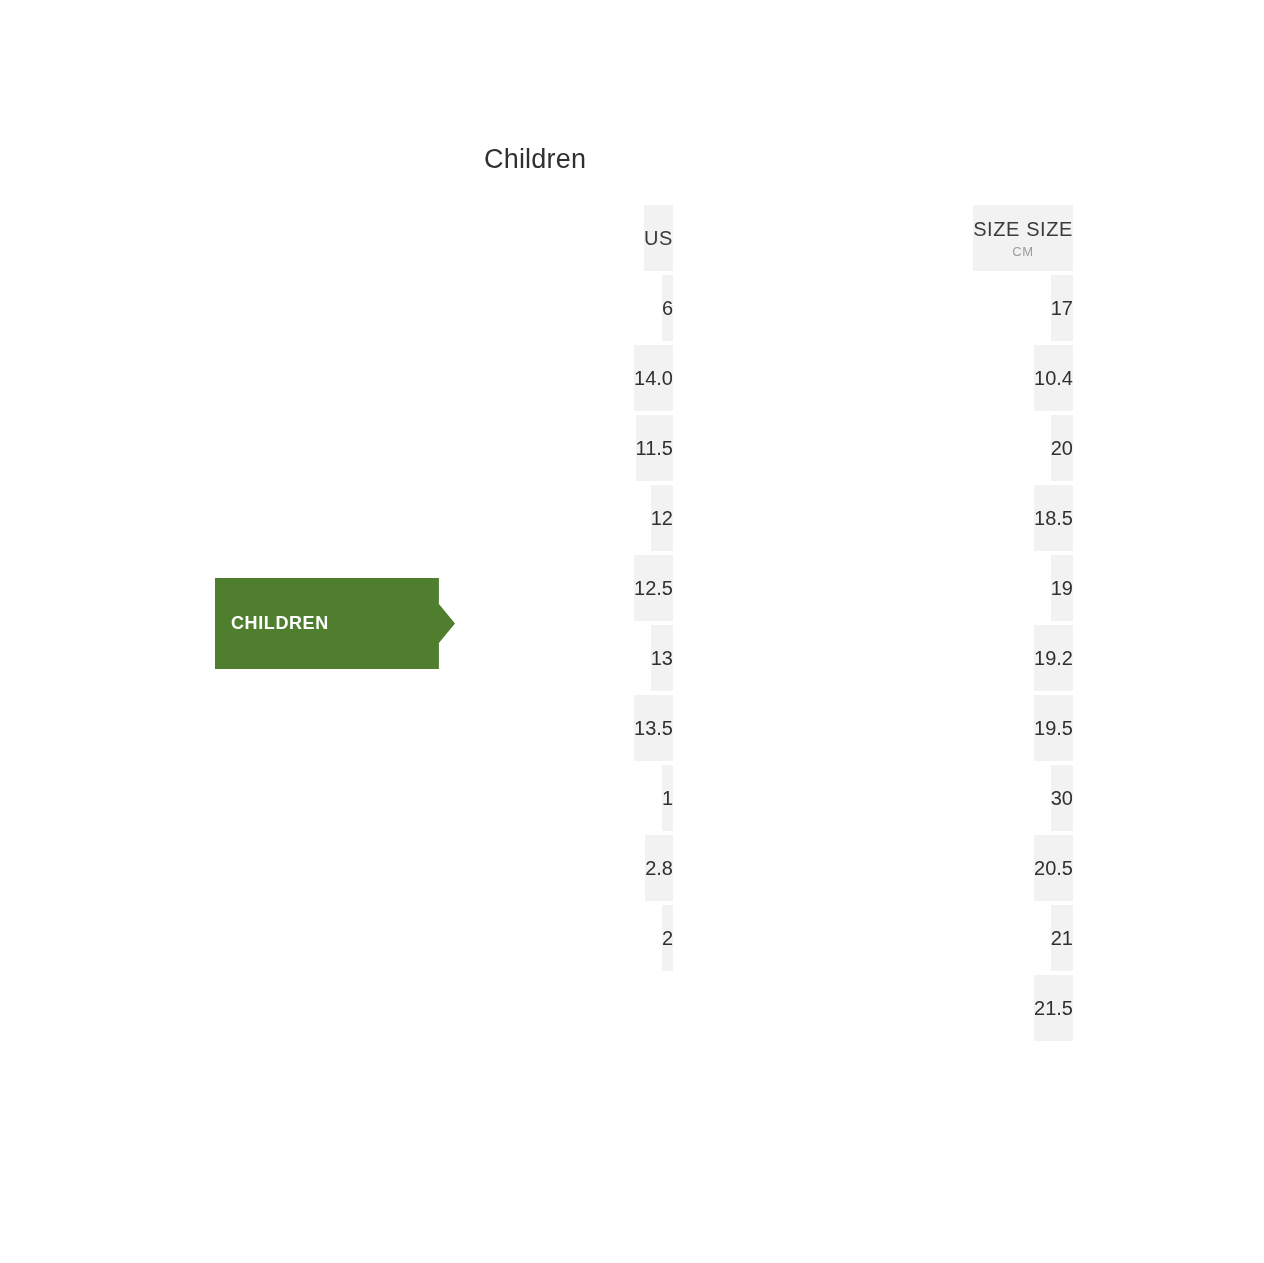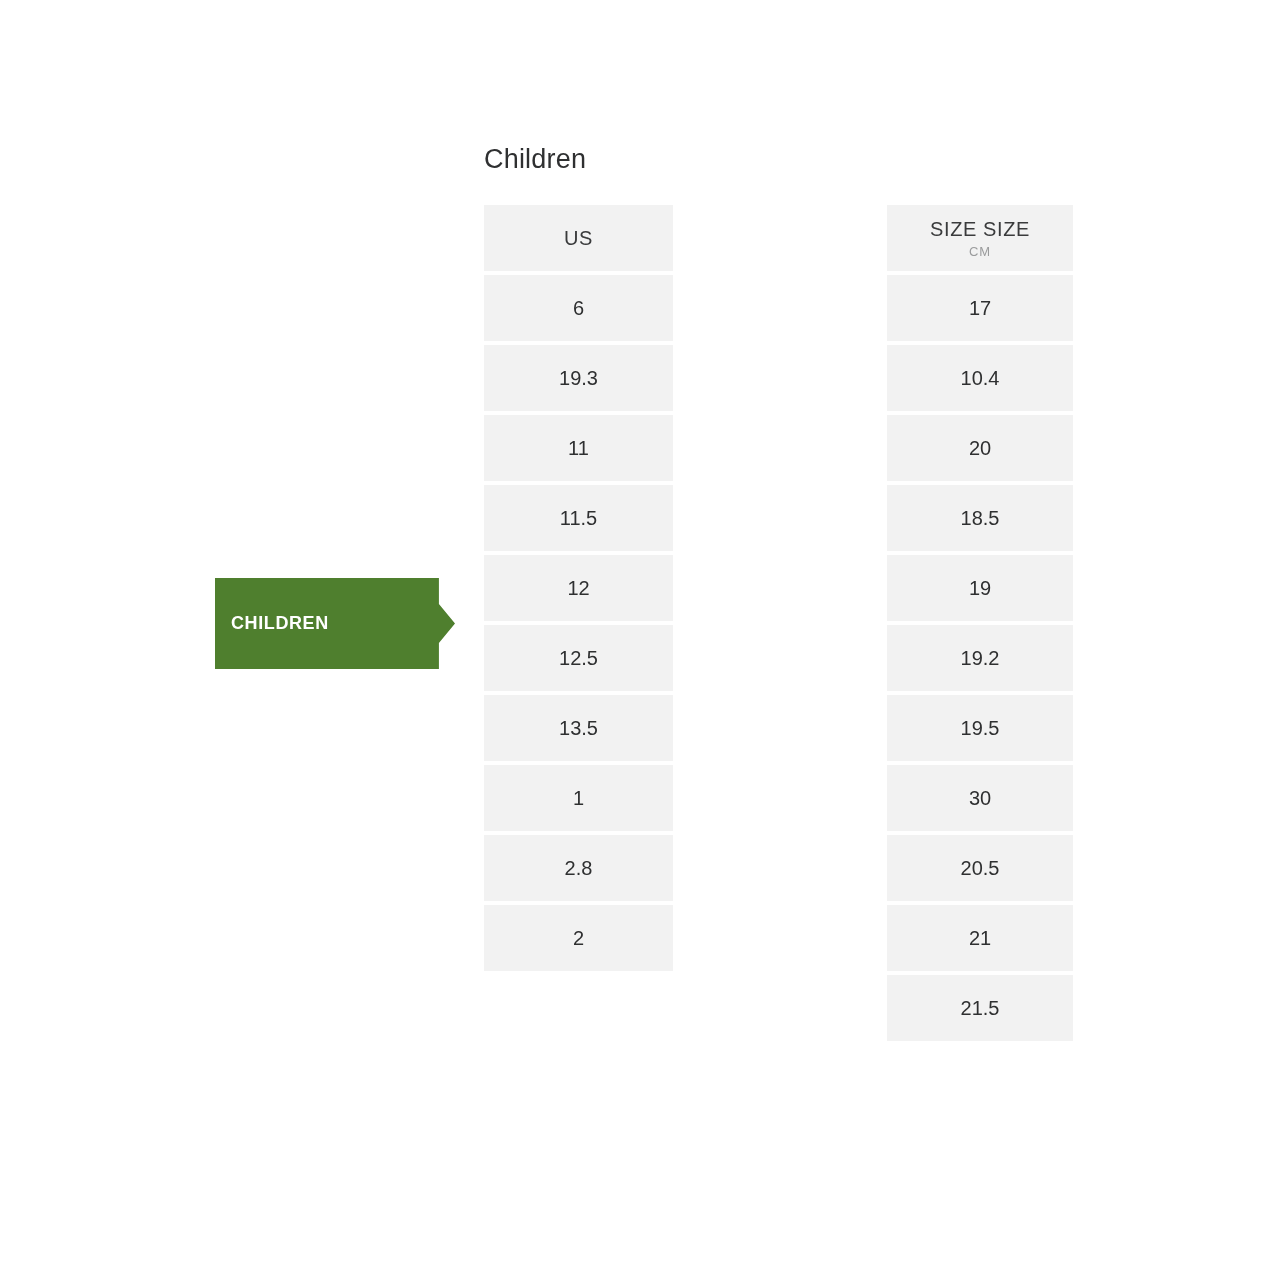--- a/index.html
+++ b/index.html
@@ -63,20 +63,21 @@
     left: 484px;
     top: 205px;
     width: 600px;
     display: flex;
     gap: 214px;
   }
   .size-column {
     display: flex;
     flex-direction: column;
     gap: 4px;
+    align-items: flex-end;
   }
   .size-column.col-us { width: 189px; }
   .size-column.col-foot { width: 186px; }
 
   .cell {
     background: #f2f2f2;
     height: 66px;
     display: flex;
     flex-direction: column;
     align-items: center;
@@ -116,33 +117,33 @@
 <div class="size-table">
 
   <div class="size-column col-us">
     <div class="cell header">
       <span class="head-main">US</span>
     </div>
     <div class="cell">
         <span>6</span>
       </div>
     <div class="cell">
-        <span>19.3</span>
-      </div>
-    <div class="cell">
-        <span>11</span>
+        <span>14.0</span>
       </div>
     <div class="cell">
         <span>11.5</span>
       </div>
     <div class="cell">
         <span>12</span>
       </div>
     <div class="cell">
         <span>12.5</span>
+      </div>
+    <div class="cell">
+        <span>13</span>
       </div>
     <div class="cell">
         <span>13.5</span>
       </div>
     <div class="cell">
         <span>1</span>
       </div>
     <div class="cell">
         <span>2.8</span>
       </div>

